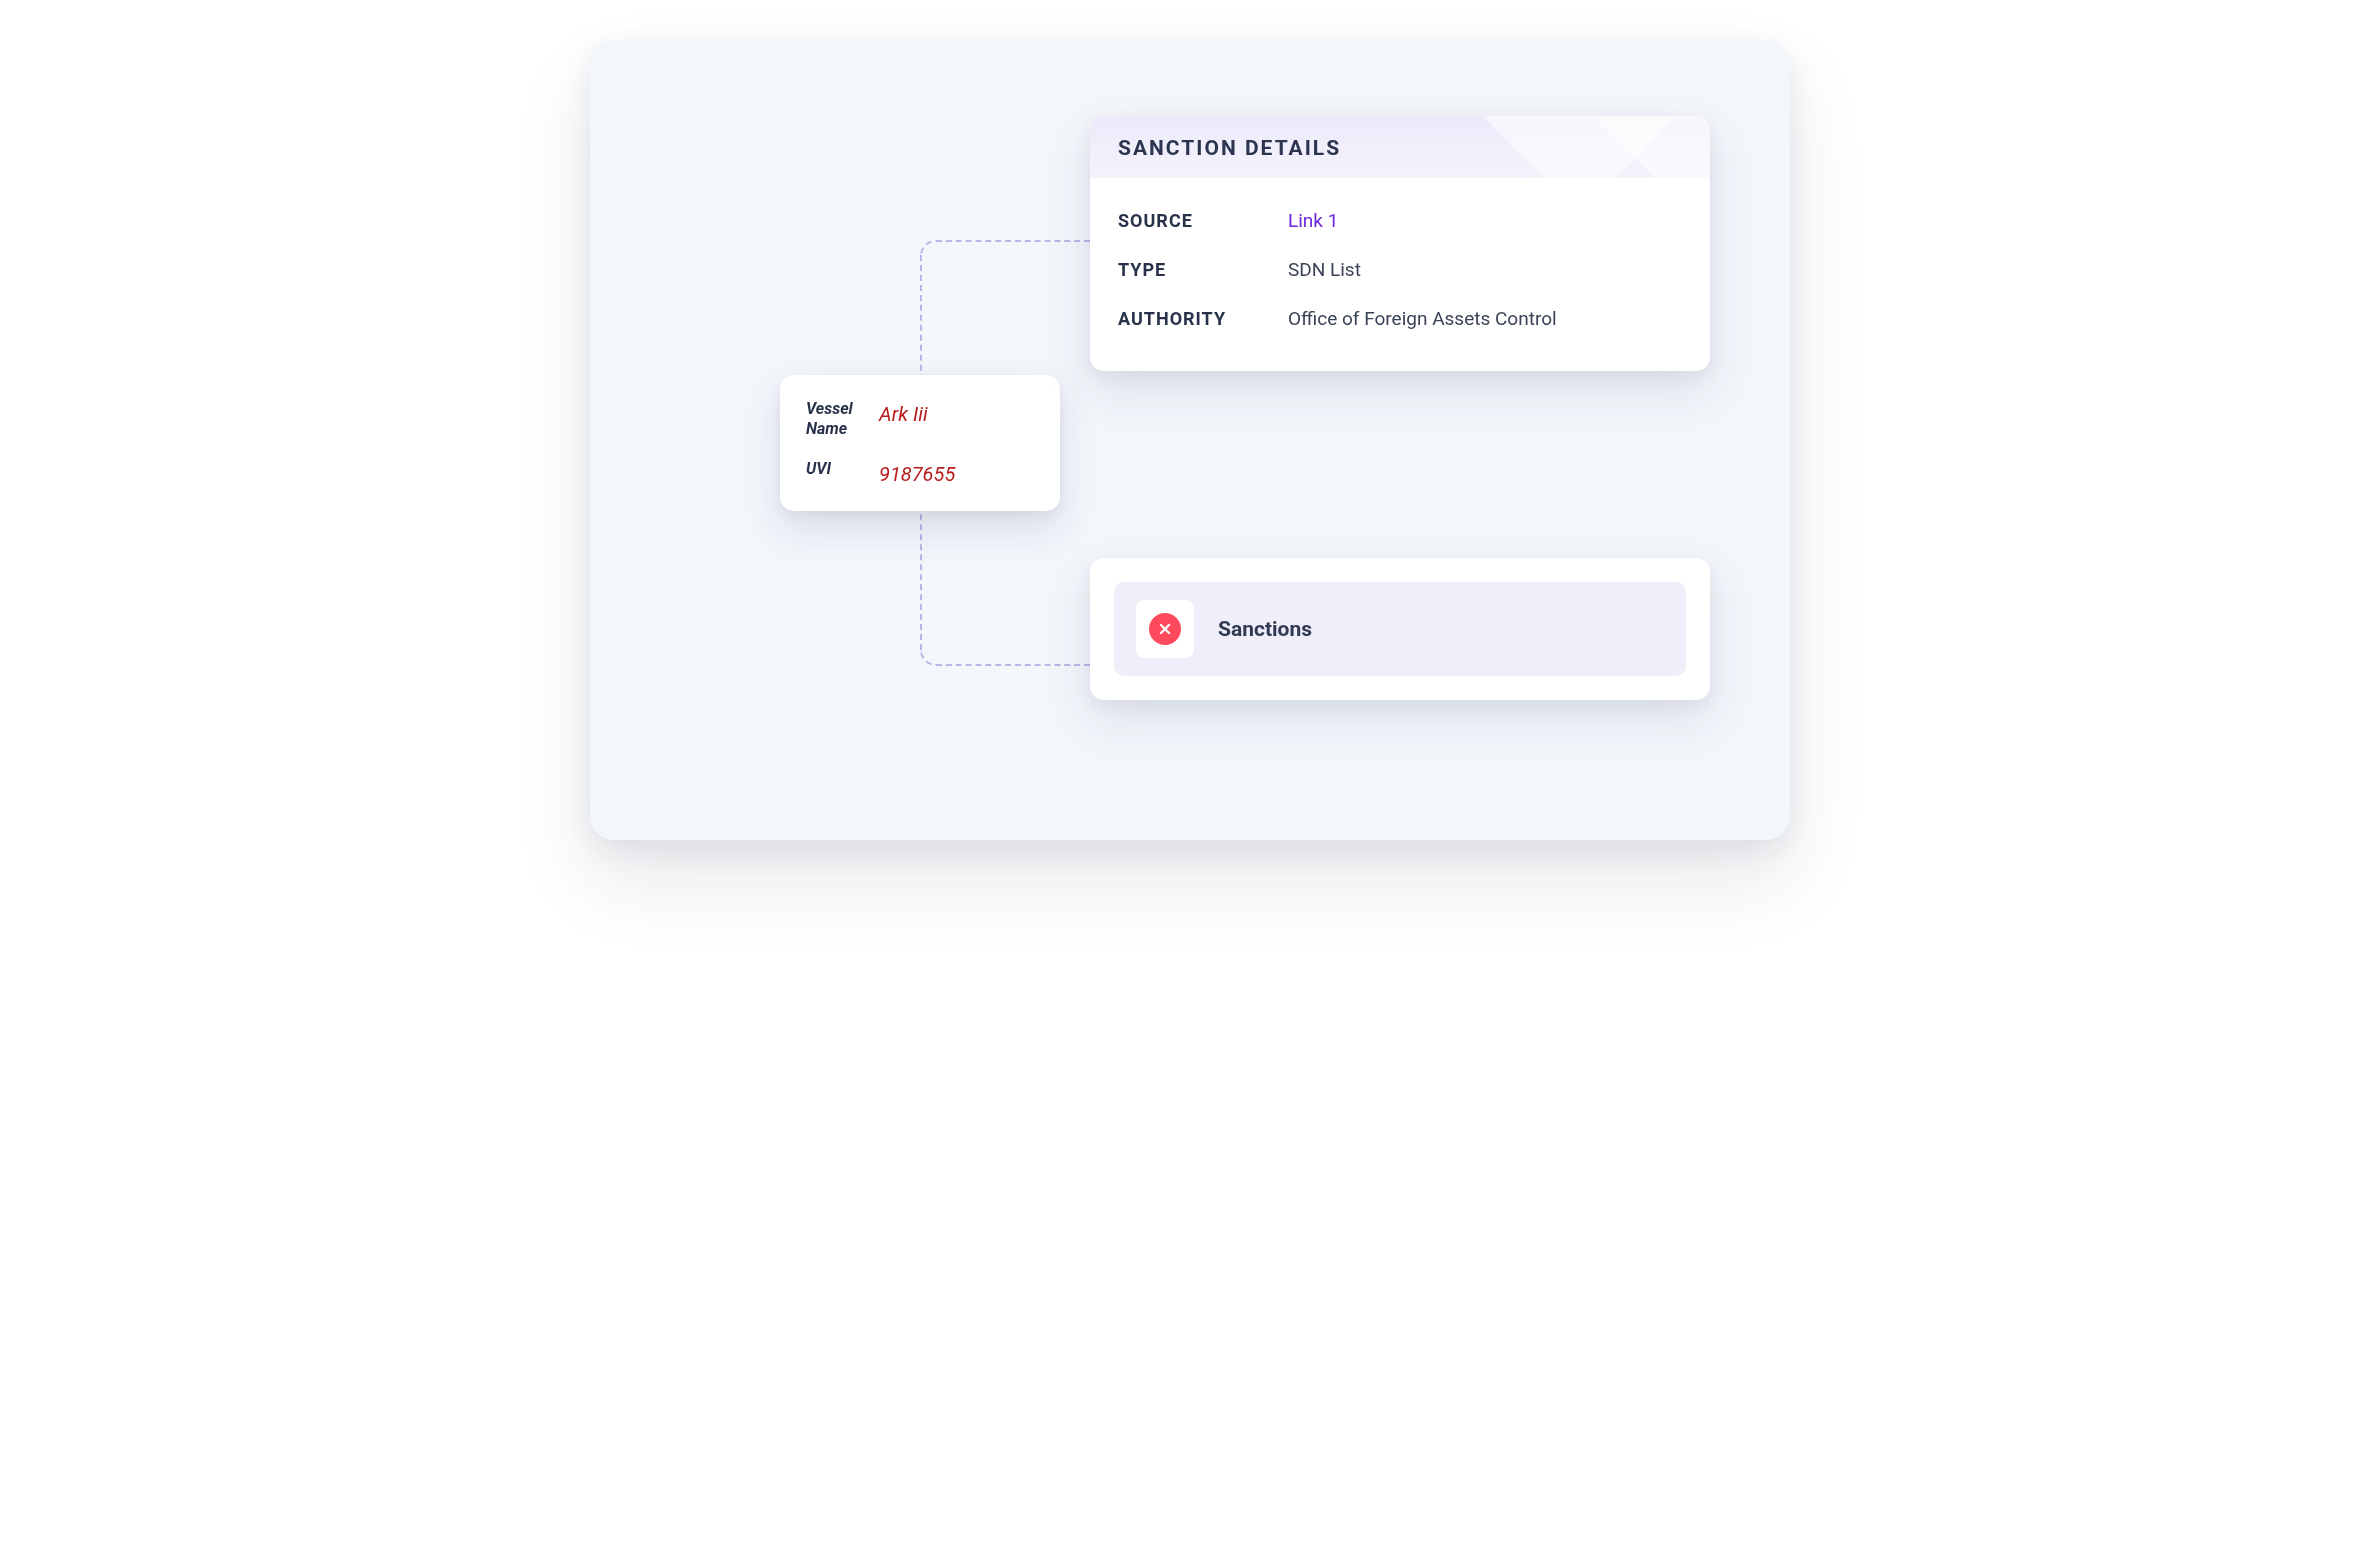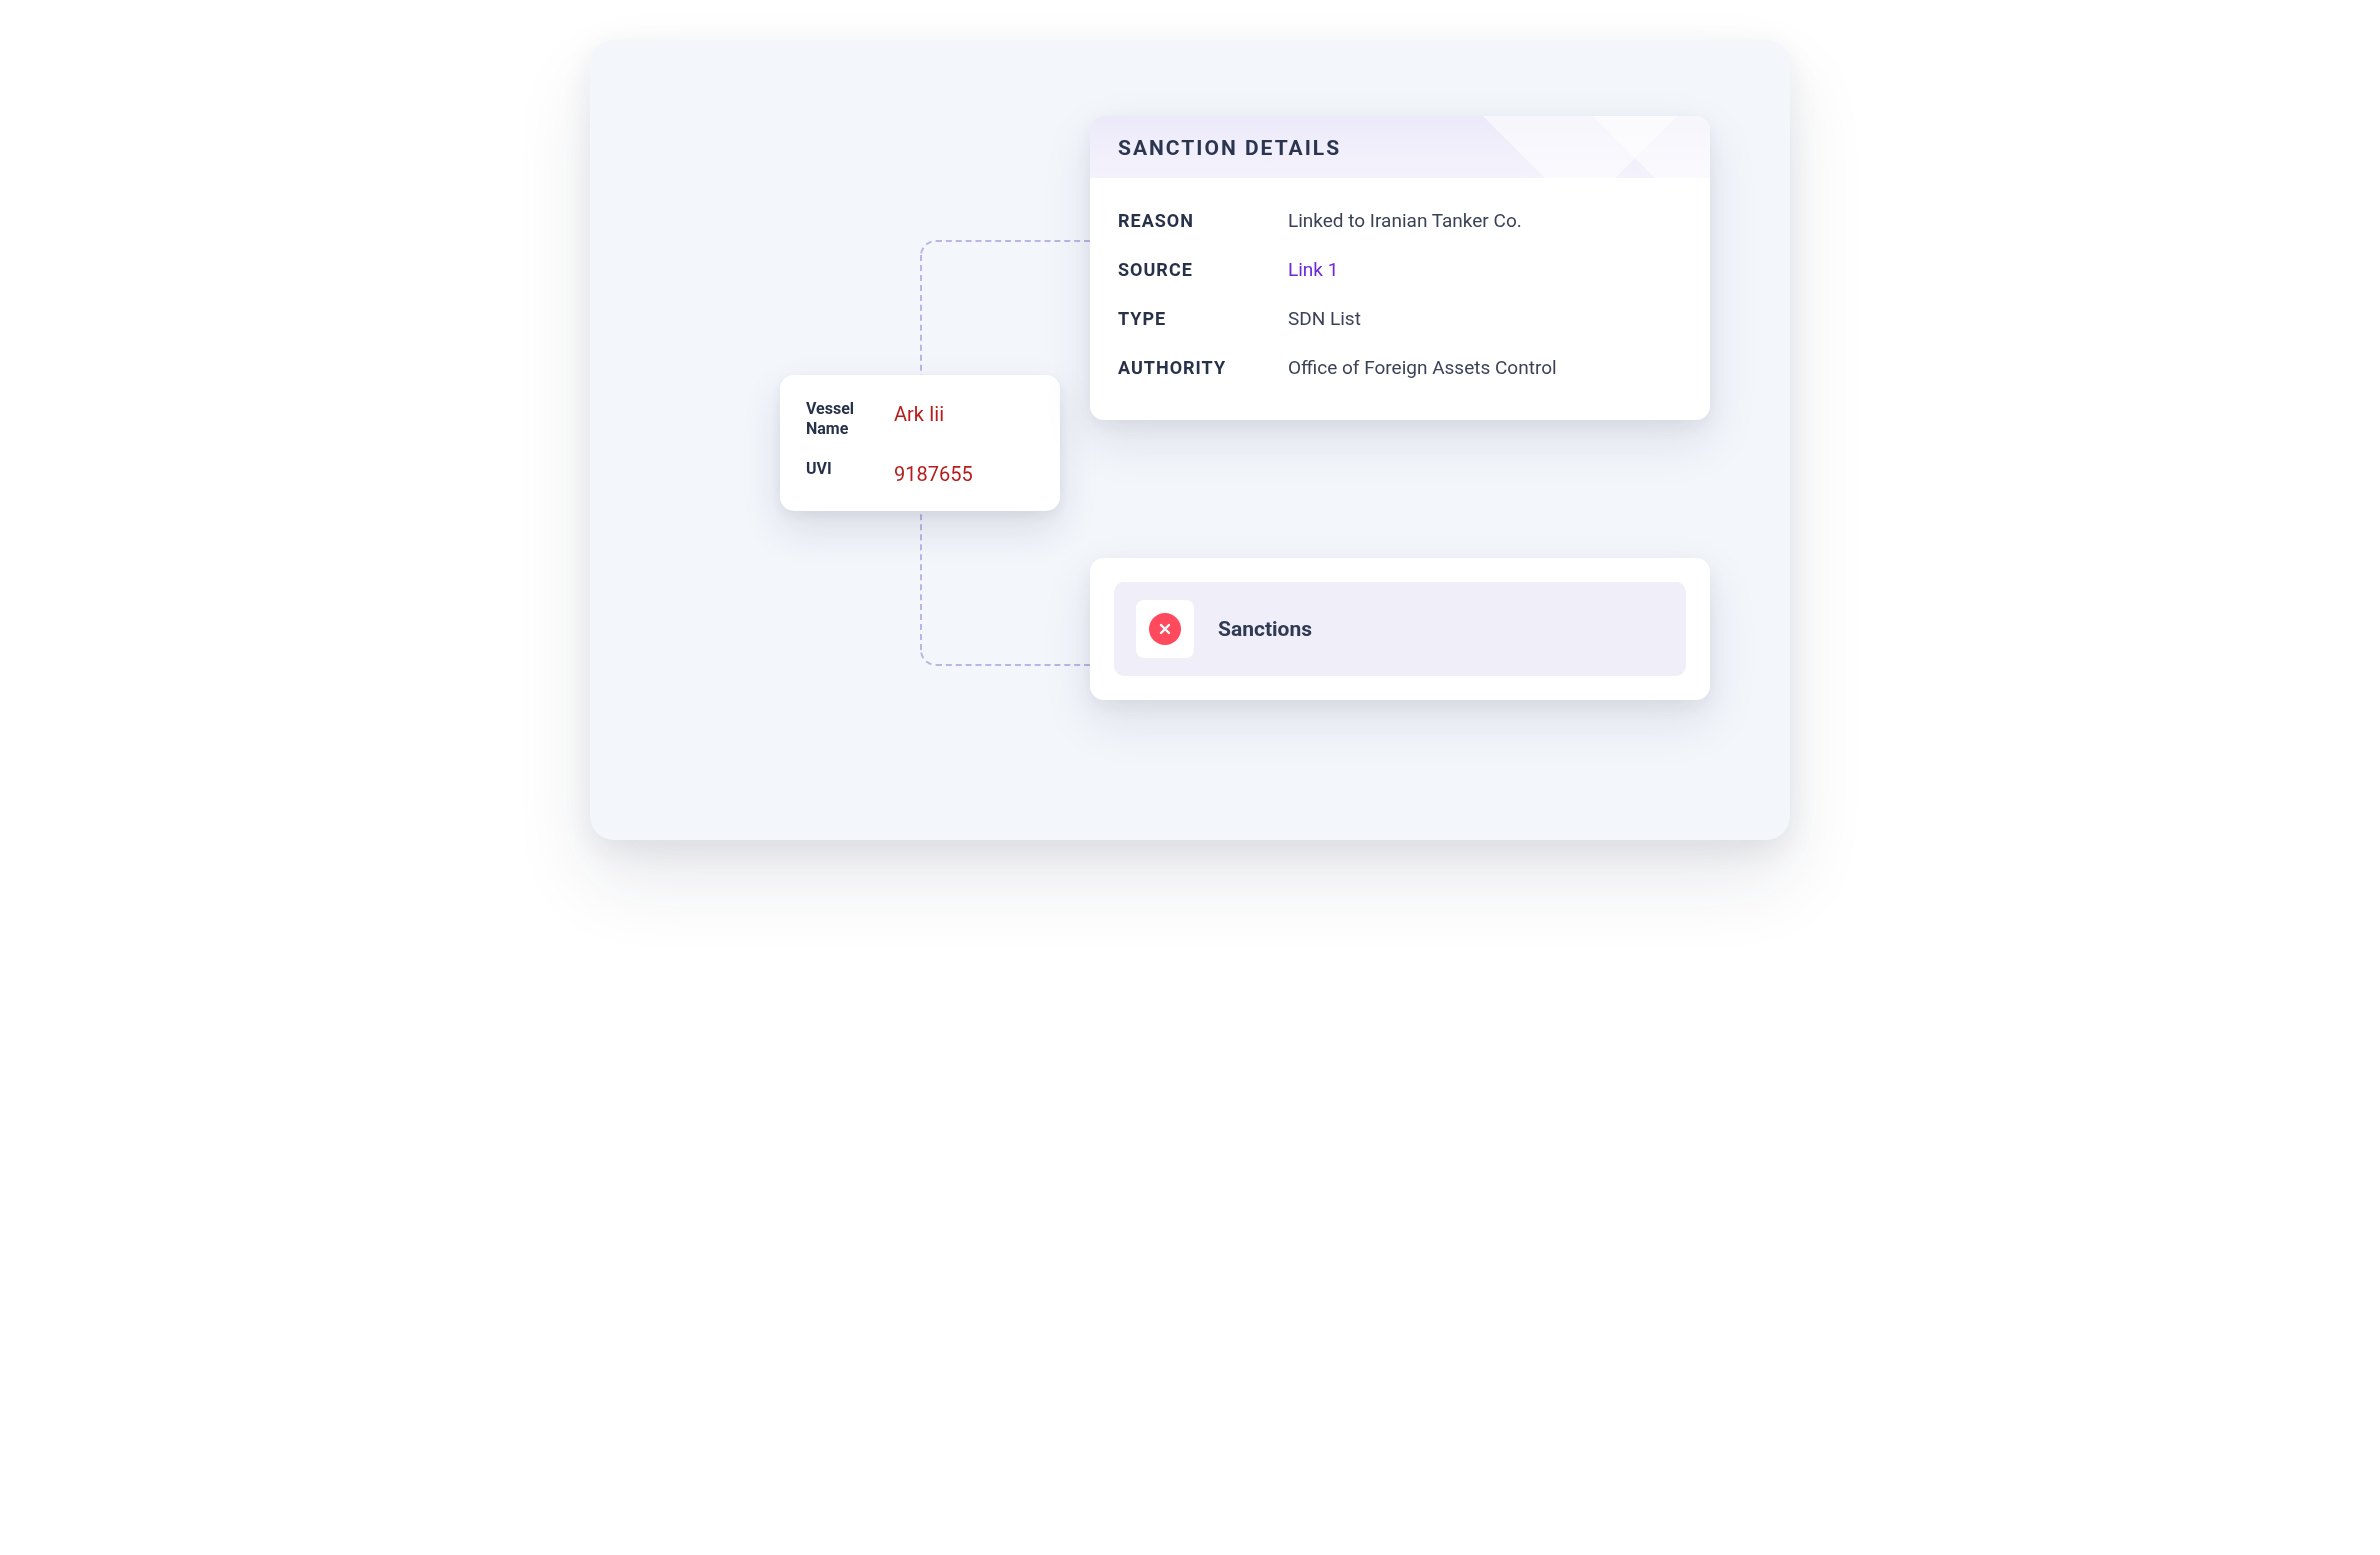--- a/index.html
+++ b/index.html
@@ -28,22 +28,23 @@
     top: 335px;
     width: 280px;
     background: #ffffff;
     border-radius: 14px;
     padding: 24px 26px 22px 26px;
     box-shadow: 0 18px 40px rgba(30,40,70,0.12), 0 4px 12px rgba(30,40,70,0.06);
   }
   .vessel-row {
     display: flex;
     align-items: flex-start;
-    gap: 18px;
+    gap: 3px;
     margin-bottom: 14px;
+    font-style: italic;
   }
   .vessel-row:last-child { margin-bottom: 0; margin-top: 20px; }
   .vessel-label {
     width: 70px;
     font-size: 16px;
     font-weight: 700;
     color: #27324a;
     line-height: 1.25;
   }
   .vessel-value {
@@ -200,24 +201,20 @@
       <div class="vessel-label">UVI</div>
       <div class="vessel-value">9187655</div>
     </div>
   </div>
 
   <div class="details-card">
     <div class="details-header">
       <span style="position:relative; z-index:1;">SANCTION DETAILS</span>
     </div>
     <div class="details-body">
-      <div class="details-row">
-        <div class="details-label">REASON</div>
-        <div class="details-value">Linked to Iranian Tanker Co.</div>
-      </div>
       <div class="details-row">
         <div class="details-label">SOURCE</div>
         <a class="details-value link">Link 1</a>
       </div>
       <div class="details-row">
         <div class="details-label">TYPE</div>
         <div class="details-value">SDN List</div>
       </div>
       <div class="details-row">
         <div class="details-label">AUTHORITY</div>

